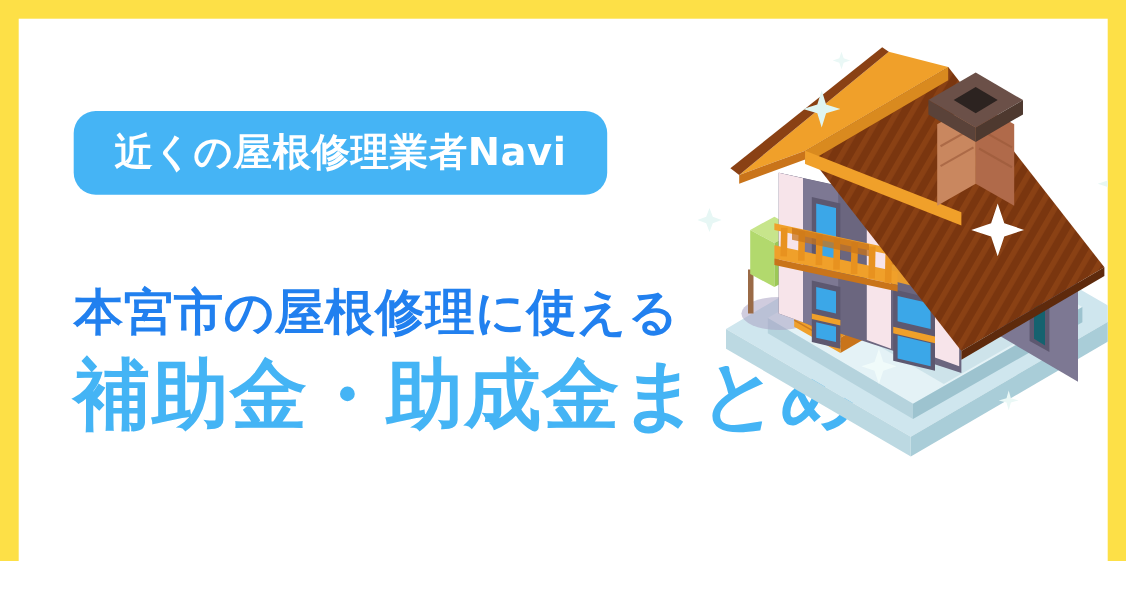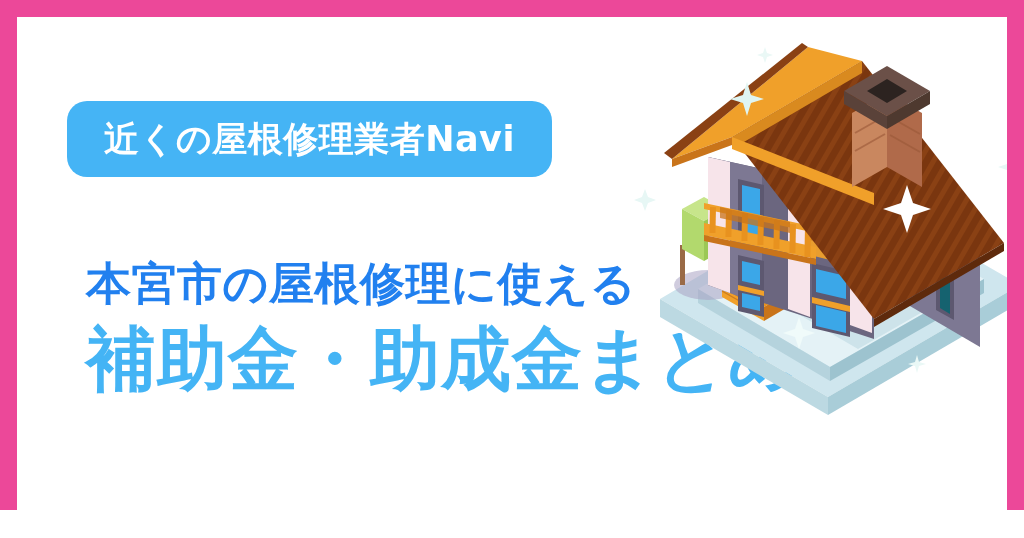--- a/index.html
+++ b/index.html
@@ -11,21 +11,21 @@
     width: 1024px;
     height: 538px;
     overflow: hidden;
     font-family: "DejaVu Sans", "Liberation Sans", sans-serif;
   }
 
   #canvas {
     position: relative;
     width: 1024px;
     height: 510px;
-    background: #ec4899;
+    background: #fde047;
     overflow: hidden;
   }
 
   
   #inner-panel {
     position: absolute;
     left: 17px;
     top: 17px;
     width: 990px;
     height: 504px;
@@ -55,21 +55,20 @@
     white-space: nowrap;
     line-height: 1;
   }
 
   
   #headline {
     position: absolute;
     left: 50px;
     top: 240px;
     width: 760px;
-    margin-left: 19px;
   }
   .headline-line-1 {
     color: #2180ef;
     font-size: 45px;
     font-weight: bold;
     line-height: 1.2;
     letter-spacing: 0.5px;
     white-space: nowrap;
   }
   .headline-line-2 {

